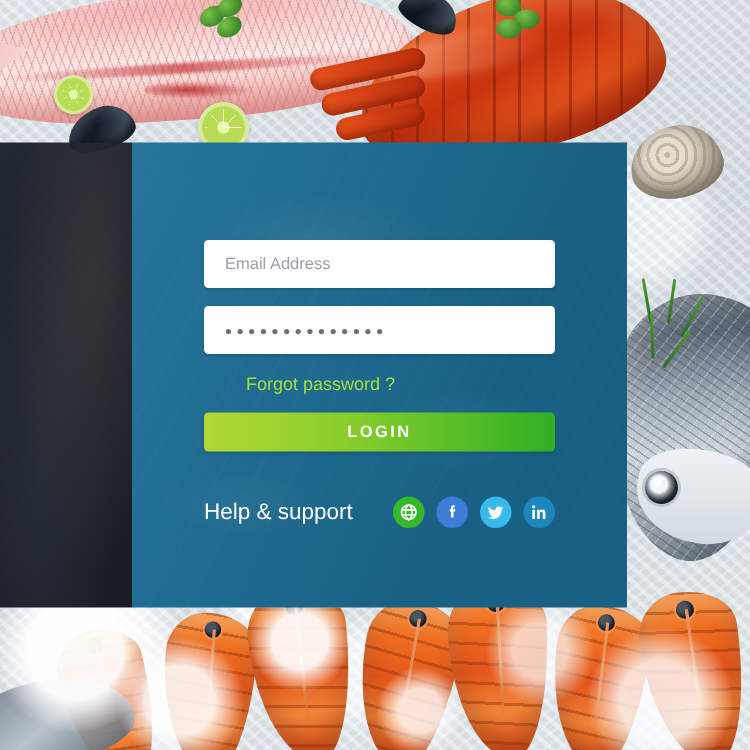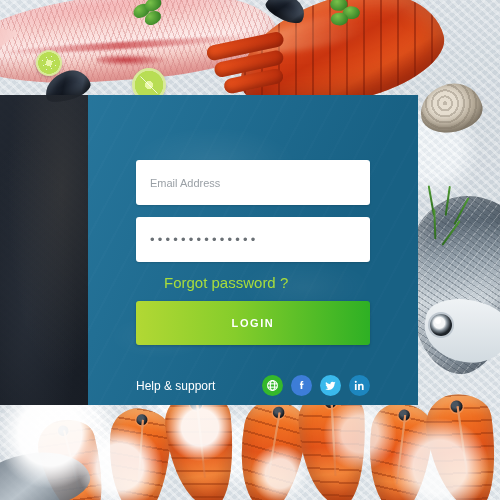--- a/index.html
+++ b/index.html
@@ -323,53 +323,53 @@
       radial-gradient(ellipse 70px 30px at 22% 78%, rgba(255,255,255,.34), rgba(255,255,255,0) 74%),
       repeating-linear-gradient(118deg, rgba(255,255,255,.10) 0 2px, rgba(255,255,255,0) 2px 22px);
   }
   .lp-sheen{
     position:absolute; inset:0; pointer-events:none;
     background:linear-gradient(112deg, rgba(255,255,255,.05), rgba(0,0,0,.12) 72%);
   }
   .lp-inner{ position:relative; padding:65px 48px 0 48px; }
 
   .field{
-    width:100%; height:45px; background:#ffffff; border:none; border-radius:3px;
+    width:100%; height:32px; background:#ffffff; border:none; border-radius:3px;
     padding:0 14px; margin-bottom:12px; display:block;
     font-family:"Liberation Sans", sans-serif; font-size:11px; color:#555b60;
     box-shadow:0 1px 2px rgba(0,0,0,.14);
   }
   .field::placeholder{ color:#9aa0a6; }
   .field.pw{ font-size:13px; letter-spacing:3.2px; color:#6a7075; }
 
   .row-meta{
     display:flex; align-items:center; justify-content:space-between;
     margin:6px 0 11px 0; height:16px;
   }
   .remember{ display:flex; align-items:center; gap:7px; cursor:pointer; }
   .cbox{
     width:10px; height:10px; background:#d8dde1; border-radius:1px;
     box-shadow:inset 0 0 0 1px rgba(255,255,255,.5);
   }
   .remember-lbl{ font-size:10.5px; color:#ffffff; }
-  .forgot{ font-size:15px; color:#a9dd3c; text-decoration:none;padding-left:28px; }
+  .forgot{ font-size:12px; color:#a9dd3c; text-decoration:none;padding-left:28px; }
 
   .login-btn{
-    display:block; width:100%; height:44px; border:none; border-radius:3px;
+    display:block; width:100%; height:26px; border:none; border-radius:3px;
     background:linear-gradient(90deg,#b2d834 0%,#86cd2b 42%,#2eb024 100%);
     color:#ffffff; font-family:"Liberation Sans", sans-serif;
     font-size:11px; font-weight:700; letter-spacing:1.6px; cursor:pointer;
     box-shadow:0 1px 3px rgba(0,0,0,.2);
   }
 
   .row-foot{
     display:flex; align-items:center; justify-content:space-between;
     margin-top:30px;
   }
-  .help-lbl{ font-size:12px; color:#ffffff; }
+  .help-lbl{ font-size:15px; color:#ffffff; }
   .socials{ display:flex; gap:8px; }
   .soc{
     width:21px; height:21px; border-radius:50%;
     display:flex; align-items:center; justify-content:center;
     color:#fff; cursor:pointer;
   }
   .soc svg{ display:block; }
   .soc-web{ background:#35b82b; }
   .soc-fb { background:#3d7dd8; }
   .soc-tw { background:#3ab9ec; }

